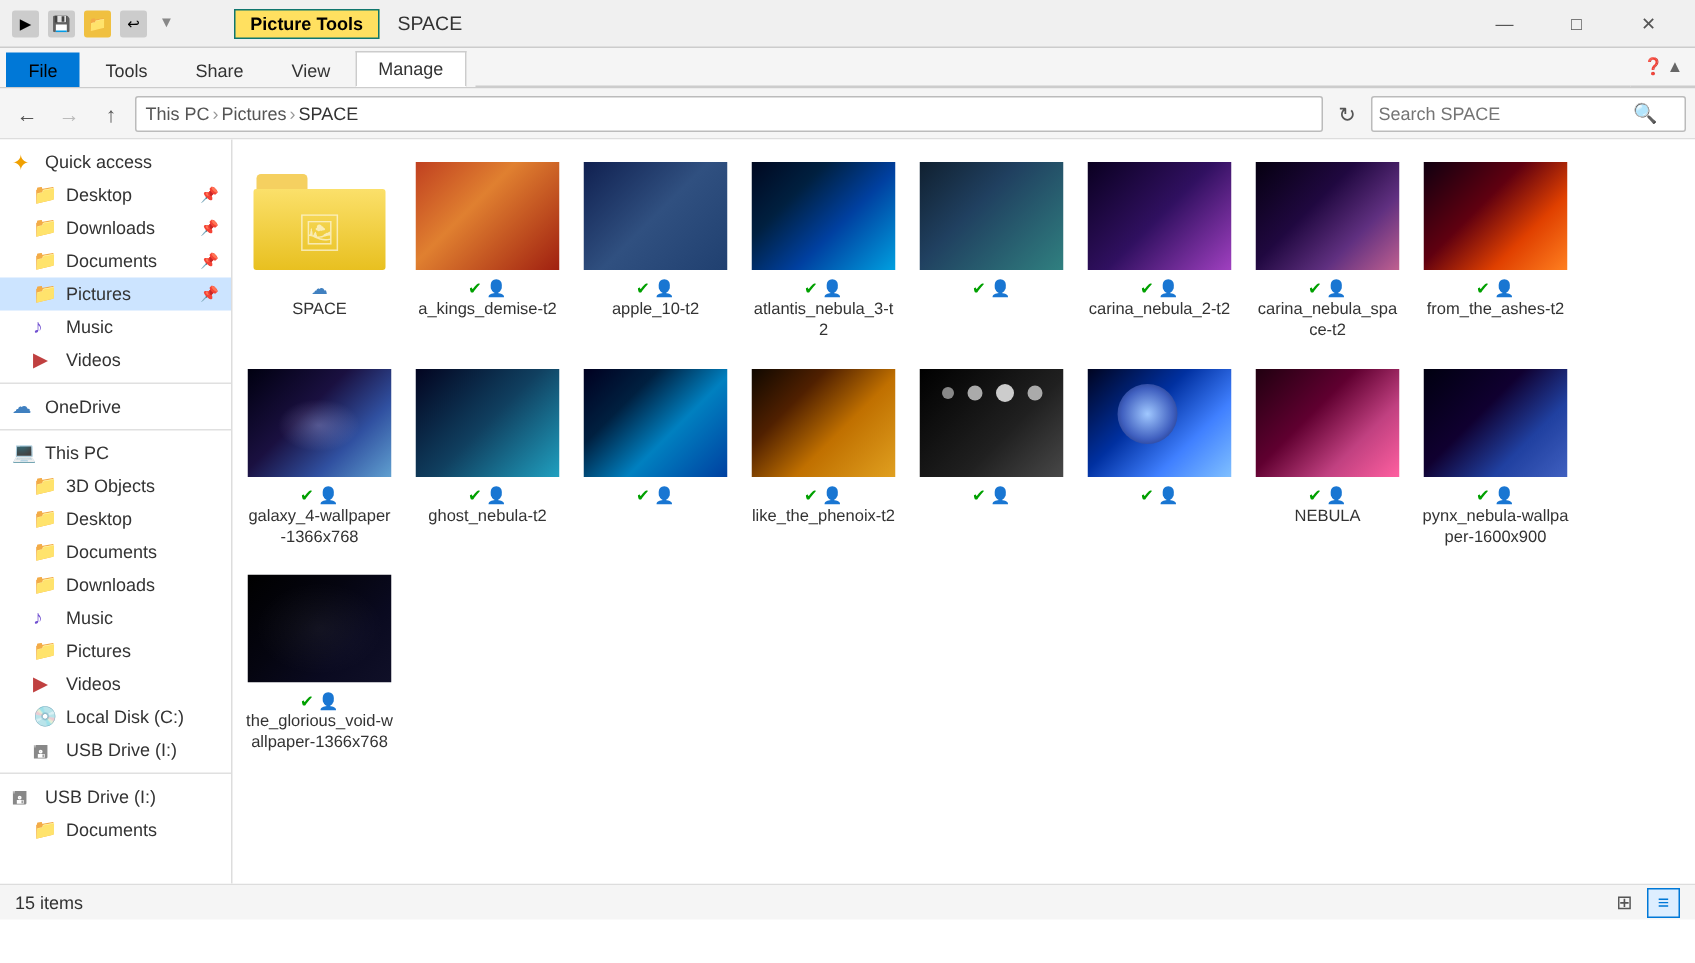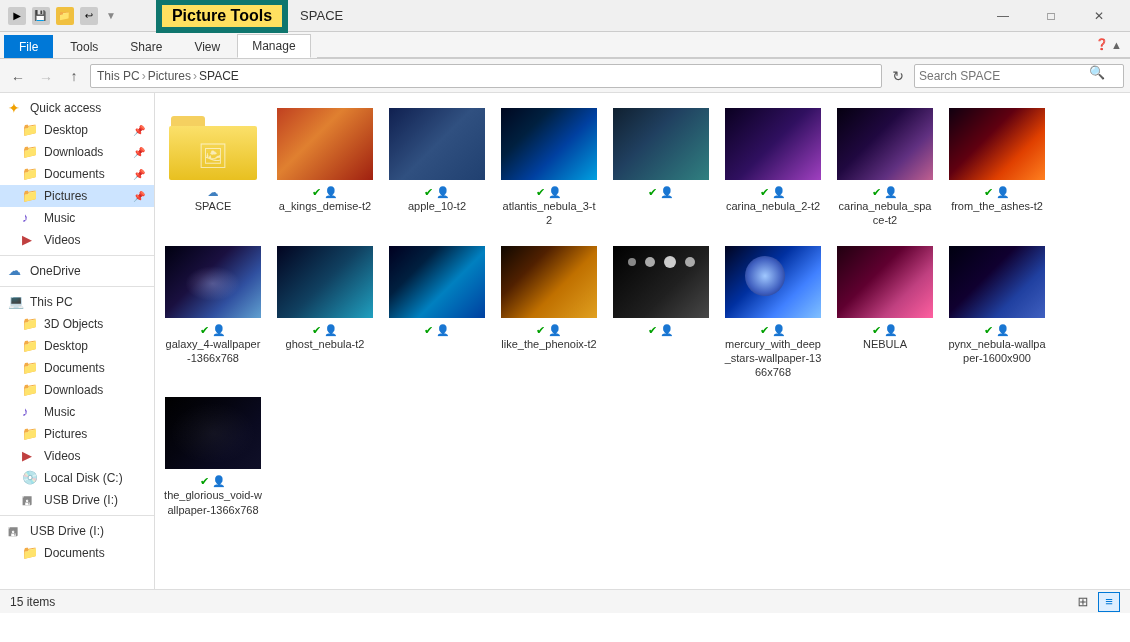--- a/index.html
+++ b/index.html
@@ -35,21 +35,21 @@
       padding: 4px 14px;
       font-size: 12px;
       cursor: pointer;
       color: #333;
       border: 1px solid transparent;
       border-bottom: none;
       margin-right: 2px;
     }
     .ribbon-tab.active-file {
       background: #0078d7;
-      color: #ffffff;
+      color: #000000;
       padding: 4px 14px;
     }
     .ribbon-tab.manage-active {
       background: #fff;
       border: 1px solid #ccc;
       border-bottom: 1px solid #fff;
     }
 
     
     .nav-bar {
@@ -75,20 +75,21 @@
       background: #fff;
       border: 1px solid #bbb;
       border-radius: 2px;
       padding: 0 6px;
       font-size: 12px;
       color: #333;
     }
     .refresh-btn { width: 24px; height: 24px; display: flex; align-items: center; justify-content: center; cursor: pointer; font-size: 14px; color: #555; }
     .search-box {
       display: flex;
+      align-items: center;
       height: 24px;
       background: #fff;
       border: 1px solid #bbb;
       border-radius: 2px;
       padding: 0 4px;
       width: 210px;
     }
     .search-box input {
       border: none; outline: none; font-size: 12px; color: #999;
       background: transparent; width: 170px;
@@ -204,21 +205,21 @@
 <div class="title-bar">
   <div class="title-bar-icons">
     <div class="title-bar-icon">▶</div>
     <div class="title-bar-icon">💾</div>
     <div class="title-bar-icon yellow">📁</div>
     <div class="title-bar-icon">↩</div>
     <div style="font-size:10px;color:#888;margin-left:2px;">▼</div>
   </div>
 
   <div style="display:flex;align-items:center;gap:12px;margin-left:40px;">
-    <span style="background:#ffe060;padding:2px 10px;font-size:16px;font-weight:bold;border:6px solid #0f766e;">Picture Tools</span>
+    <span style="background:#ffe060;padding:2px 10px;font-size:12px;font-weight:bold;border:1px solid #0f766e;">Picture Tools</span>
     <span style="font-size:13px;color:#333;">SPACE</span>
   </div>
   <div style="flex:1;"></div>
   <div class="title-bar-controls">
     <div class="win-btn">—</div>
     <div class="win-btn">□</div>
     <div class="win-btn close">✕</div>
   </div>
 </div>
 
@@ -517,21 +518,20 @@
     <div class="file-item">
       <div class="file-thumb">
         <div style="width:96px;height:72px;background:linear-gradient(135deg,#000420 0%,#0030a0 40%,#4080ff 70%,#80c0ff 100%);position:relative;">
           <div style="position:absolute;top:10px;left:20px;width:40px;height:40px;border-radius:50%;background:radial-gradient(circle,#a0c8ff 0%,#4060c0 60%,#102060 100%);"></div>
         </div>
       </div>
       <div class="badge-row">
         <span class="badge-green">✔</span>
         <span class="badge-person">👤</span>
       </div>
-      <div class="file-name">mercury_with_deep_stars-wallpaper-1366x768</div>
     </div>
 
     <div class="file-item">
       <div class="file-thumb">
         <div style="width:96px;height:72px;background:linear-gradient(135deg,#200010 0%,#600030 40%,#c04080 70%,#ff60a0 100%);"></div>
       </div>
       <div class="badge-row">
         <span class="badge-green">✔</span>
         <span class="badge-person">👤</span>
       </div>

